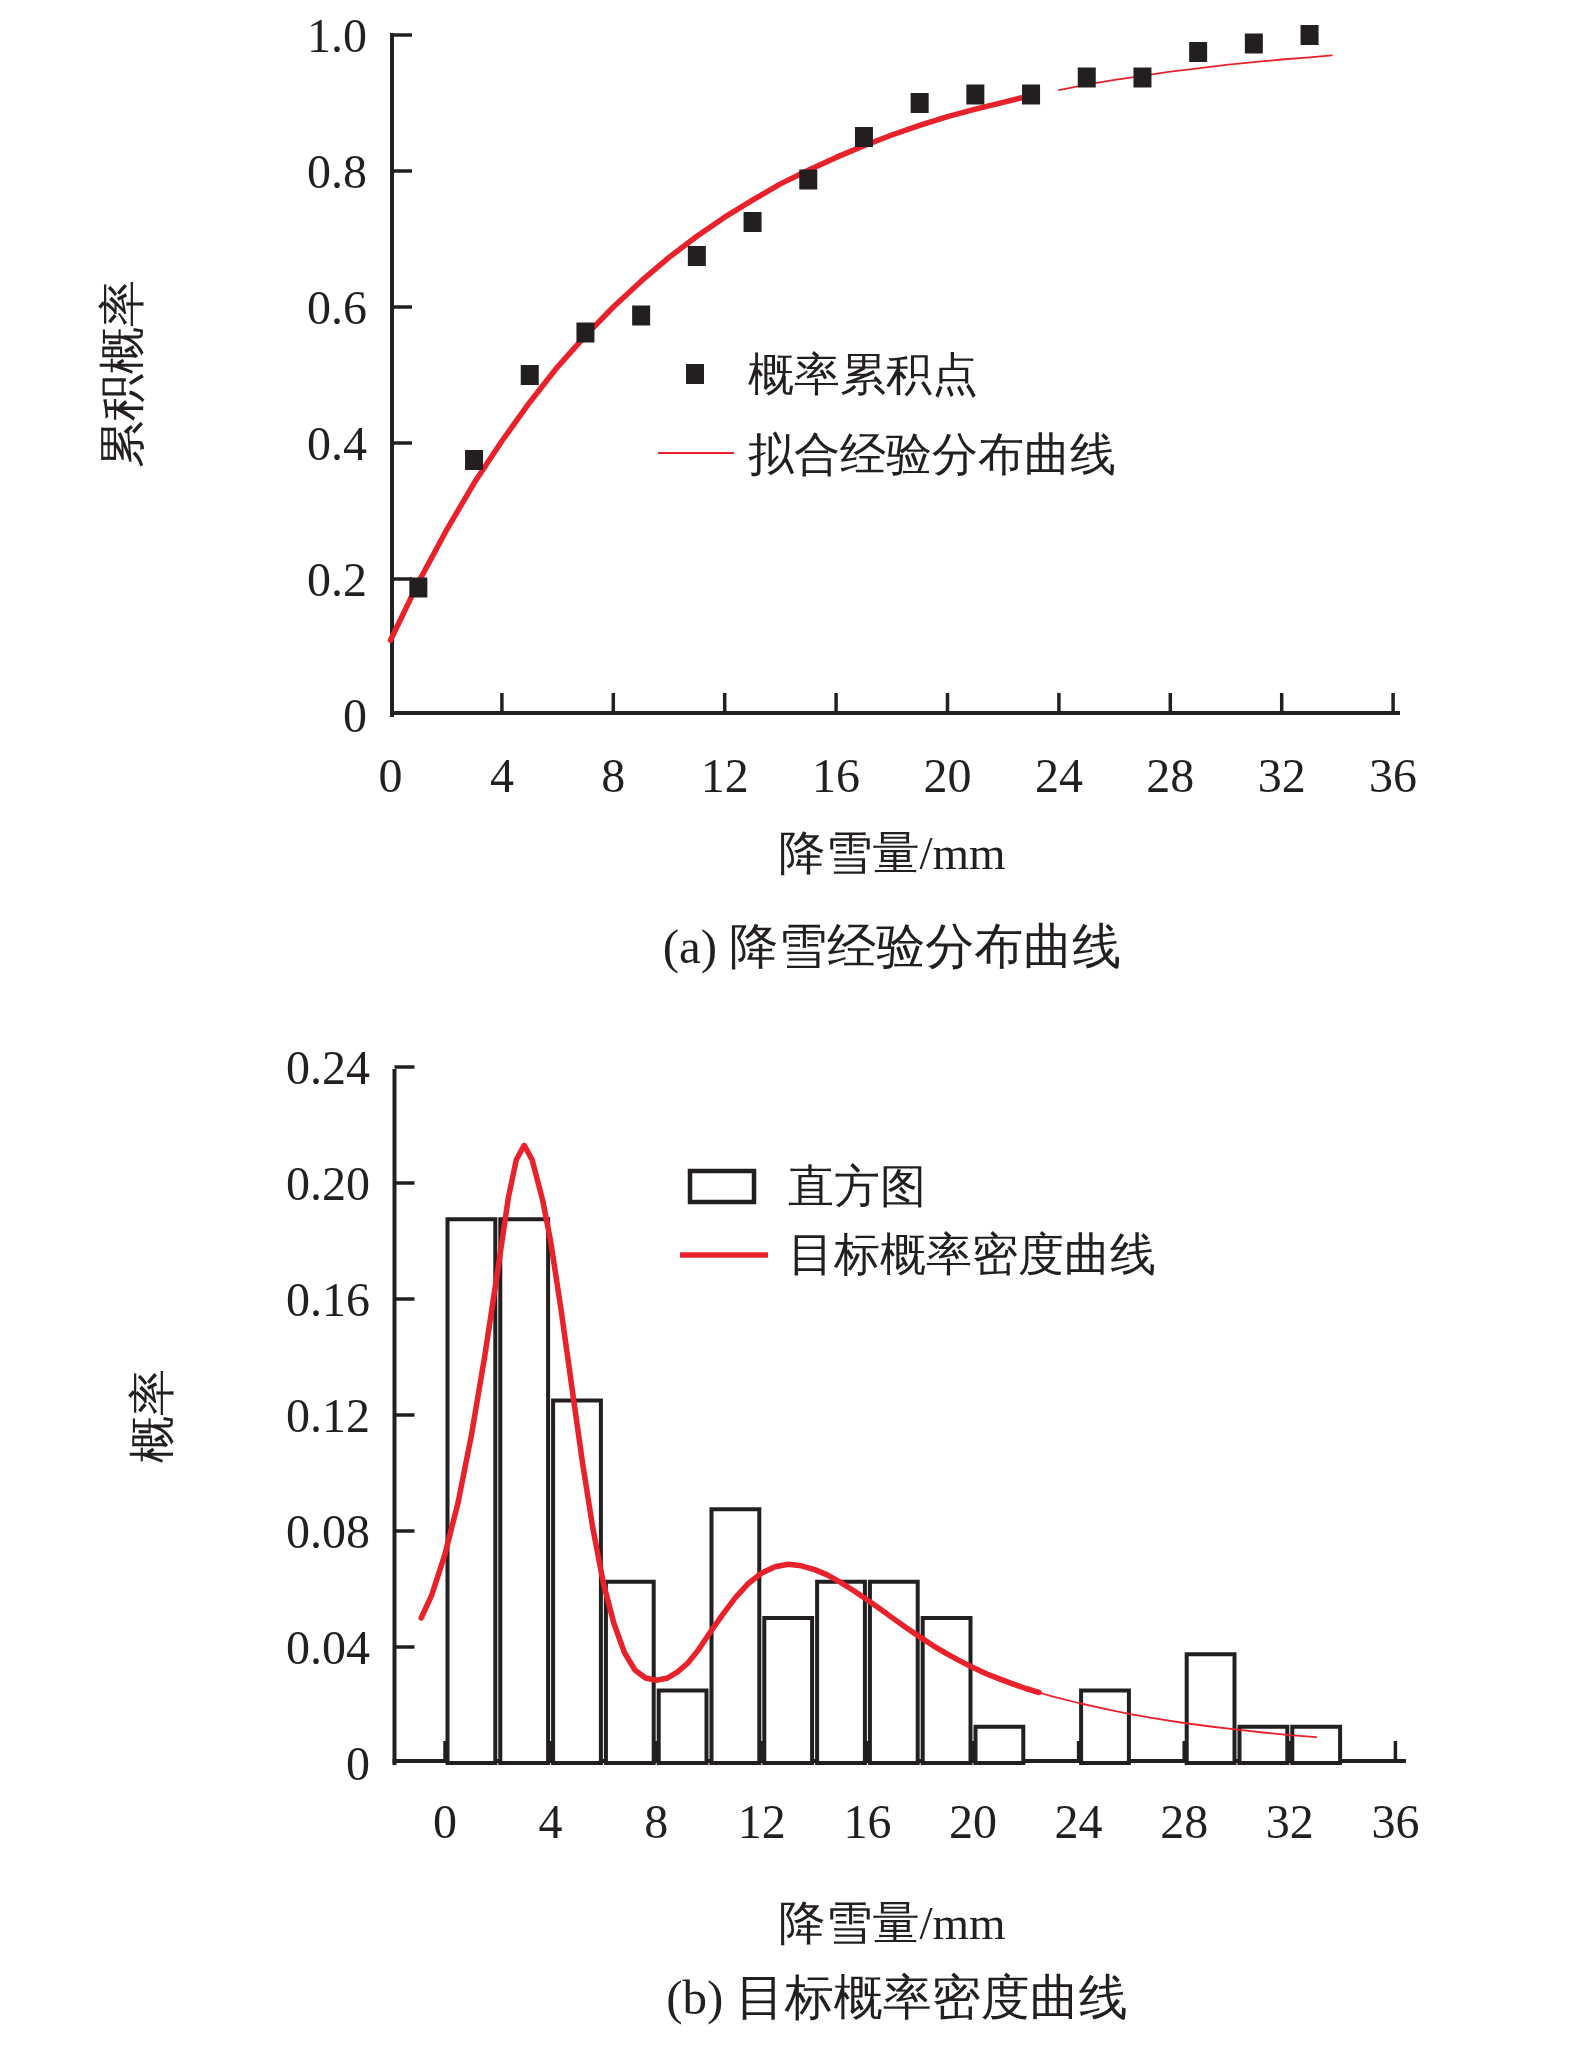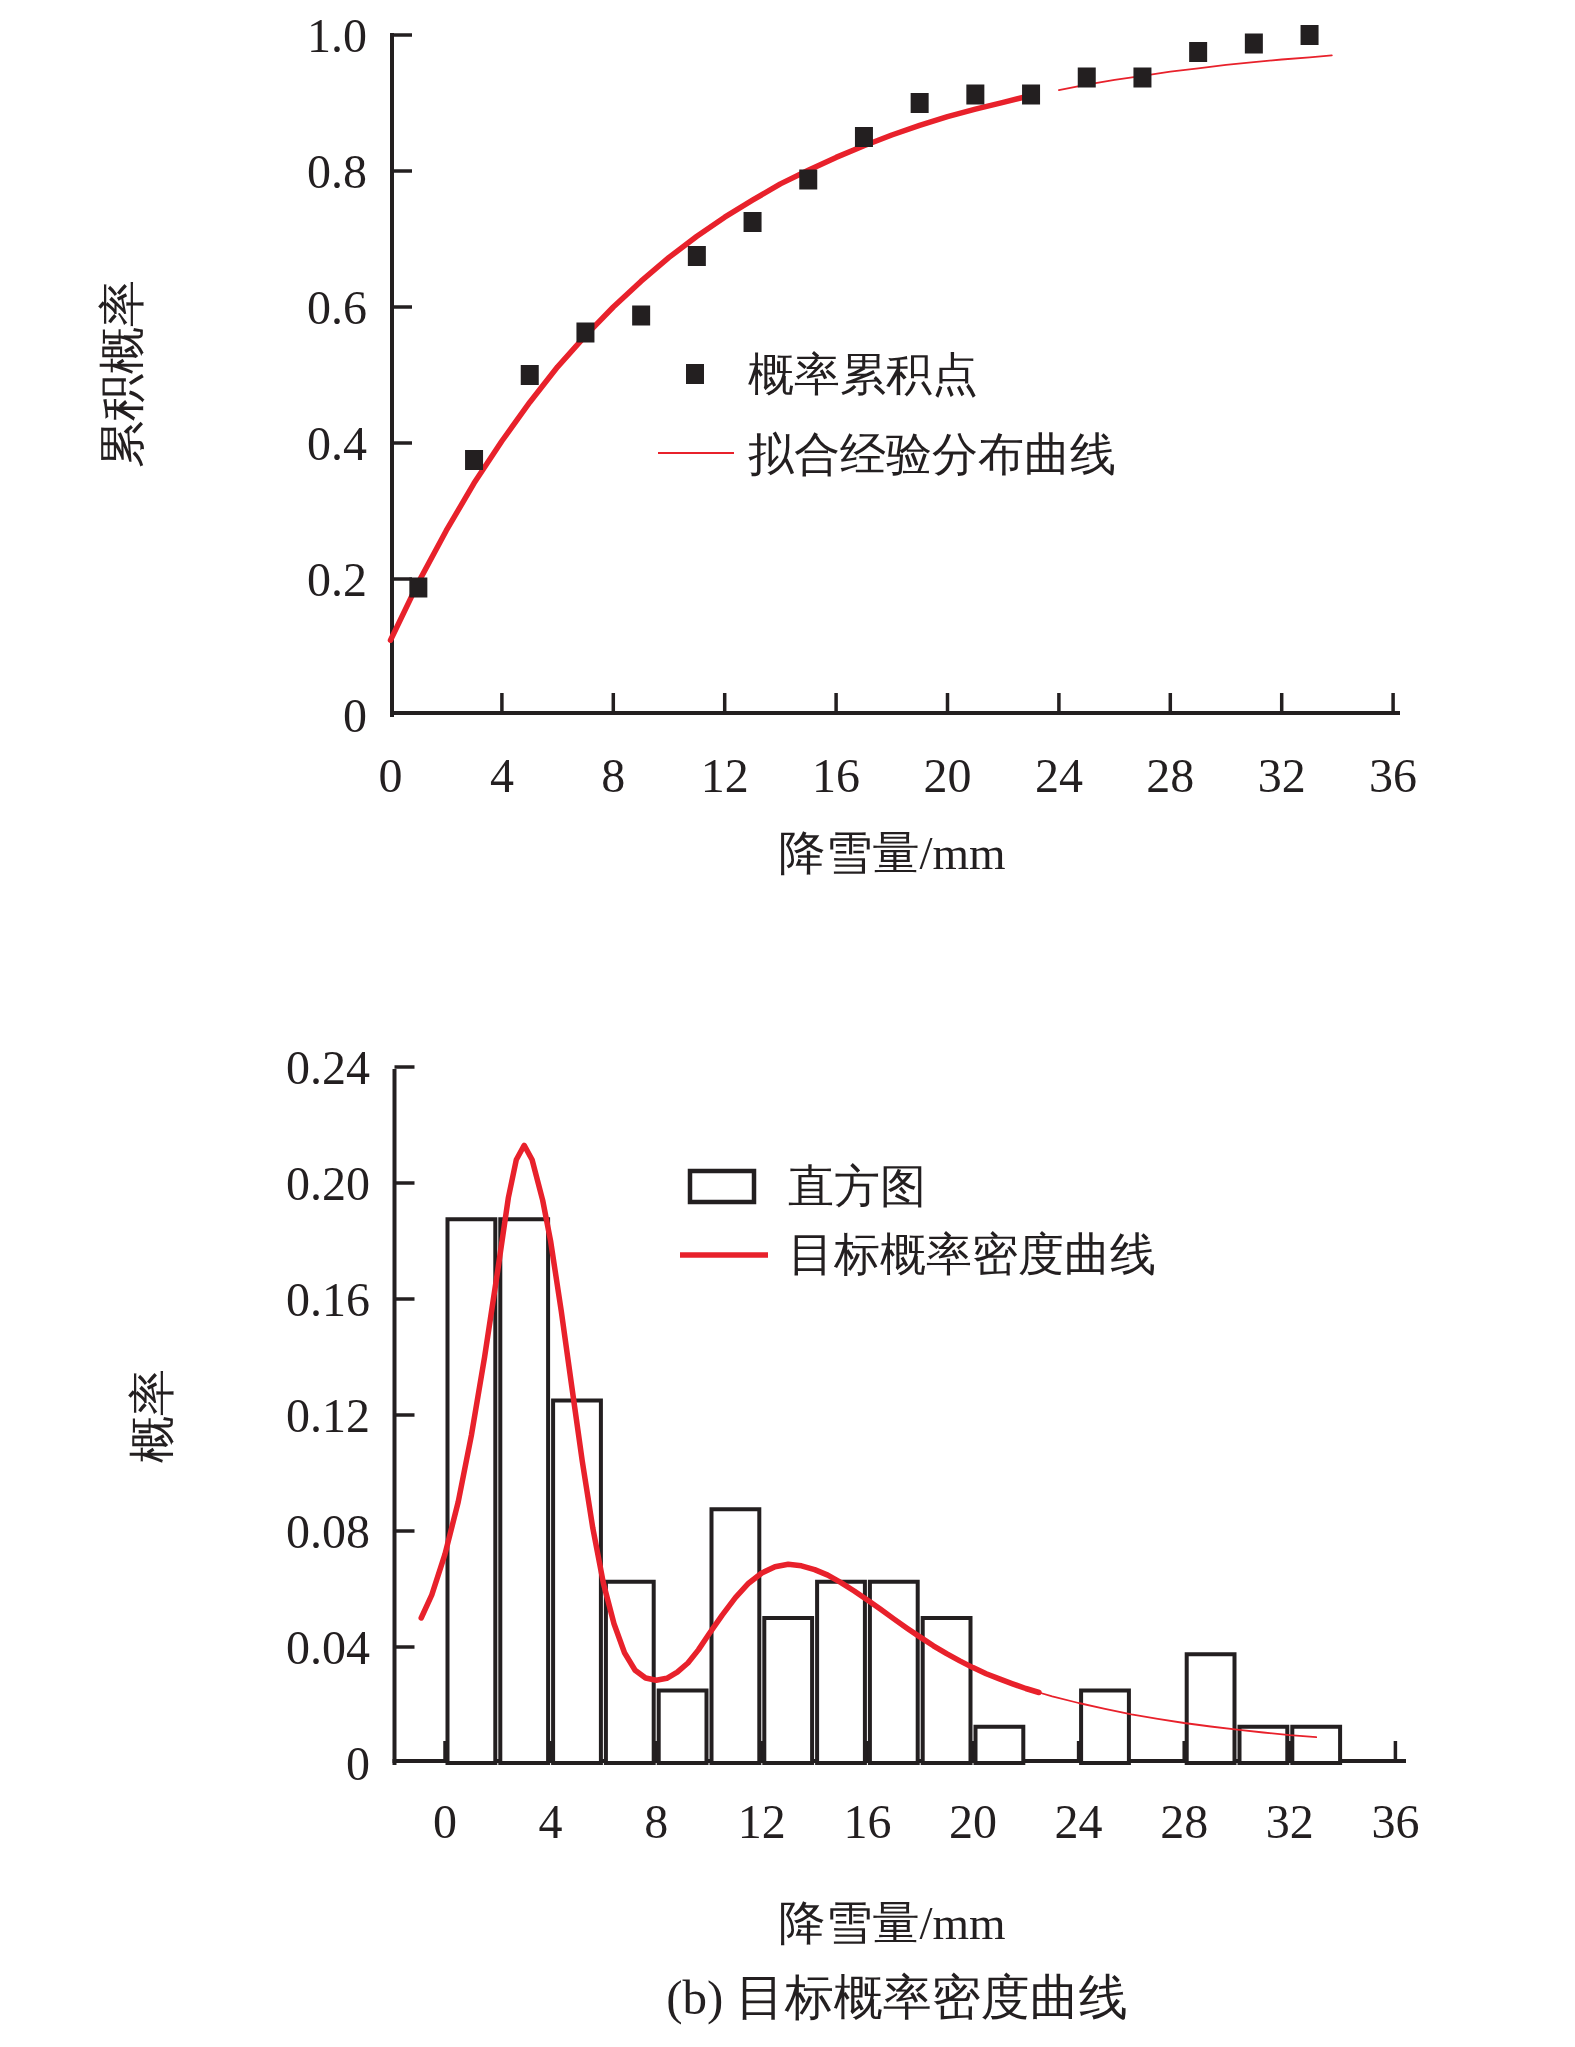--- a/index.html
+++ b/index.html
@@ -161,18 +161,19 @@
           <rect x="690" y="1171" width="64" height="31" fill="#ffffff" stroke="#231f20" stroke-width="4.5"></rect>
           <text x="788" y="1202" font-size="46" font-family="&quot;Liberation Serif&quot;,&quot;DejaVu Serif&quot;,serif" fill="#231f20" text-anchor="start">直方图</text>
           <line x1="680" y1="1255" x2="768" y2="1255" stroke="#e8212b" stroke-width="5.5"></line>
           <text x="788" y="1270" font-size="46" font-family="&quot;Liberation Serif&quot;,&quot;DejaVu Serif&quot;,serif" fill="#231f20" text-anchor="start">目标概率密度曲线</text>
         </g>
       </g>
     </svg>
 
   <div class="axis-title vertical-a">累积概率</div>
   <div class="axis-title h-a">降雪量/mm</div>
+  <div class="fig-caption cap-a">(a) 降雪经验分布曲线</div>
 
   <div class="axis-title vertical-b">概率</div>
   <div class="axis-title h-b">降雪量/mm</div>
   <div class="fig-caption cap-b">(b) 目标概率密度曲线</div>
 
 </div>
 
 </body></html>

